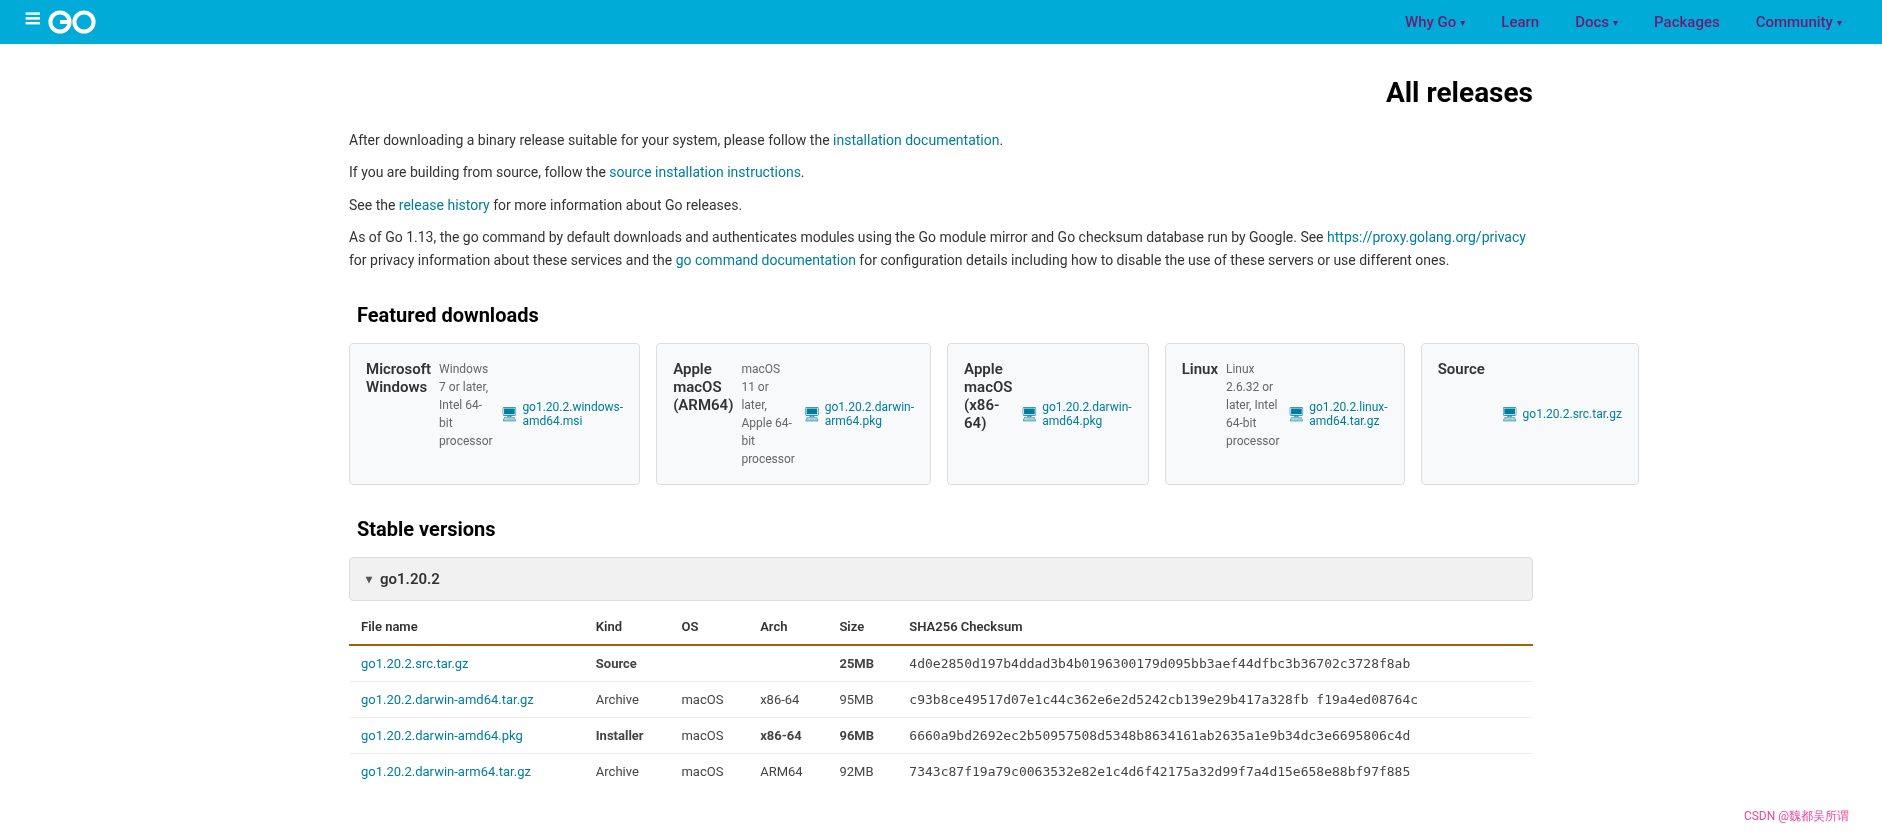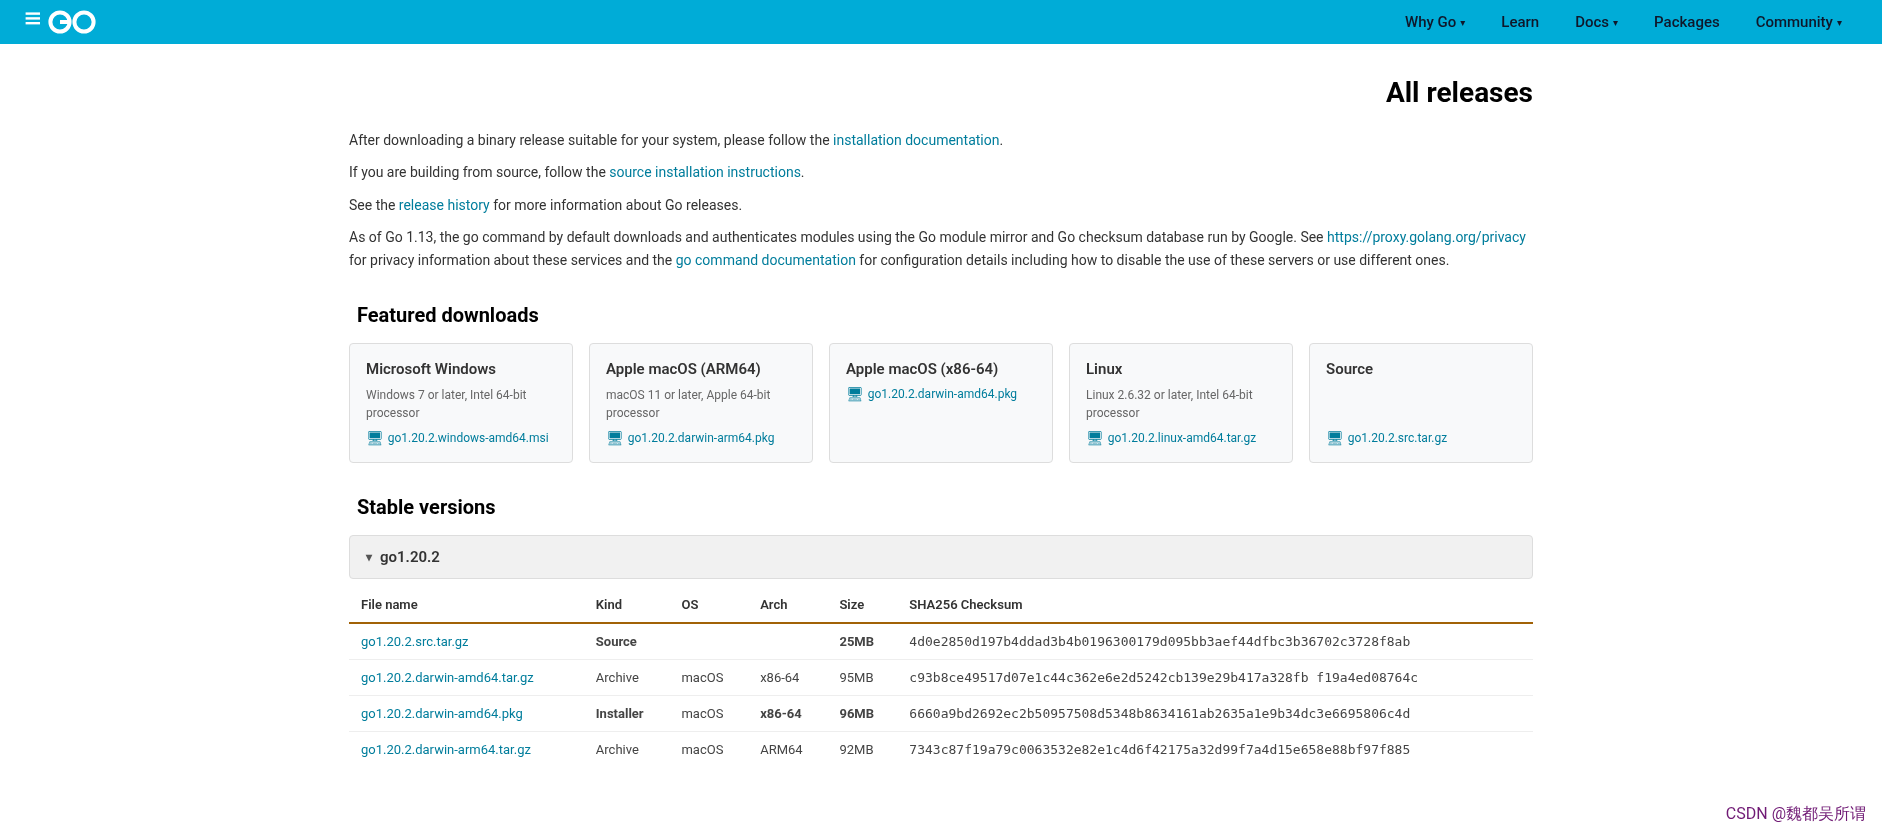--- a/index.html
+++ b/index.html
@@ -13,21 +13,21 @@
       padding: 0 24px;
       height: 44px;
       position: sticky; top: 0; z-index: 100;
     }
     .nav-logo {
       display: flex; align-items: center; margin-right: auto;
     }
     .nav-logo svg { width: 80px; height: 32px; }
     .nav-links { display: flex; align-items: center; gap: 4px; }
     .nav-link {
-      color: #0f172a;
+      color: #701a75;
       text-decoration: none;
       padding: 0 16px;
       height: 32px;
       display: flex; align-items: center;
       font-size: 15px;
       font-weight: 500;
       cursor: pointer;
       white-space: nowrap;
     }
     .nav-link .caret { margin-left: 4px; font-size: 10px; }
@@ -51,21 +51,21 @@
       grid-template-columns: repeat(5, 1fr);
       gap: 16px;
       margin-top: 16px;
     }
     .feat-card {
       border: 1px solid #ddd;
       border-radius: 4px;
       padding: 16px;
       background: #f8f9fa;
       display: flex;
-      flex-direction: column;
+      flex-direction: row;
       gap: 8px;
     }
     .feat-card-title { font-size: 15px; font-weight: 600; color: #333; }
     .feat-card-desc { font-size: 12px; color: #666; flex: 1; line-height: 1.5; }
     .feat-card-link { font-size: 12px; color: #007d9c; display: flex; align-items: center; gap: 4px; text-decoration: none; }
     .dl-icon { font-size: 14px; }
 
     
     .stable-section { margin-top: 8px; }
     .version-toggle {
@@ -105,23 +105,23 @@
     }
     .release-table td a { color: #007d9c; text-decoration: none; }
     .release-table td strong { font-weight: 700; }
     .release-table tr:last-child td { border-bottom: none; }
     .checksum { font-family: monospace; font-size: 12px; color: #555; word-break: break-all; }
 
     
     .watermark {
       position: fixed;
       bottom: 8px;
-      right: 16px;
-      font-size: 16px;
-      color: #701a75;
+      right: 33px;
+      font-size: 12px;
+      color: #ec4899;
     }
   </style>
 </head>
 <body>
 
 <nav>
   <div class="nav-logo">
 
     <svg viewBox="0 0 100 40" xmlns="http://www.w3.org/2000/svg">
 

